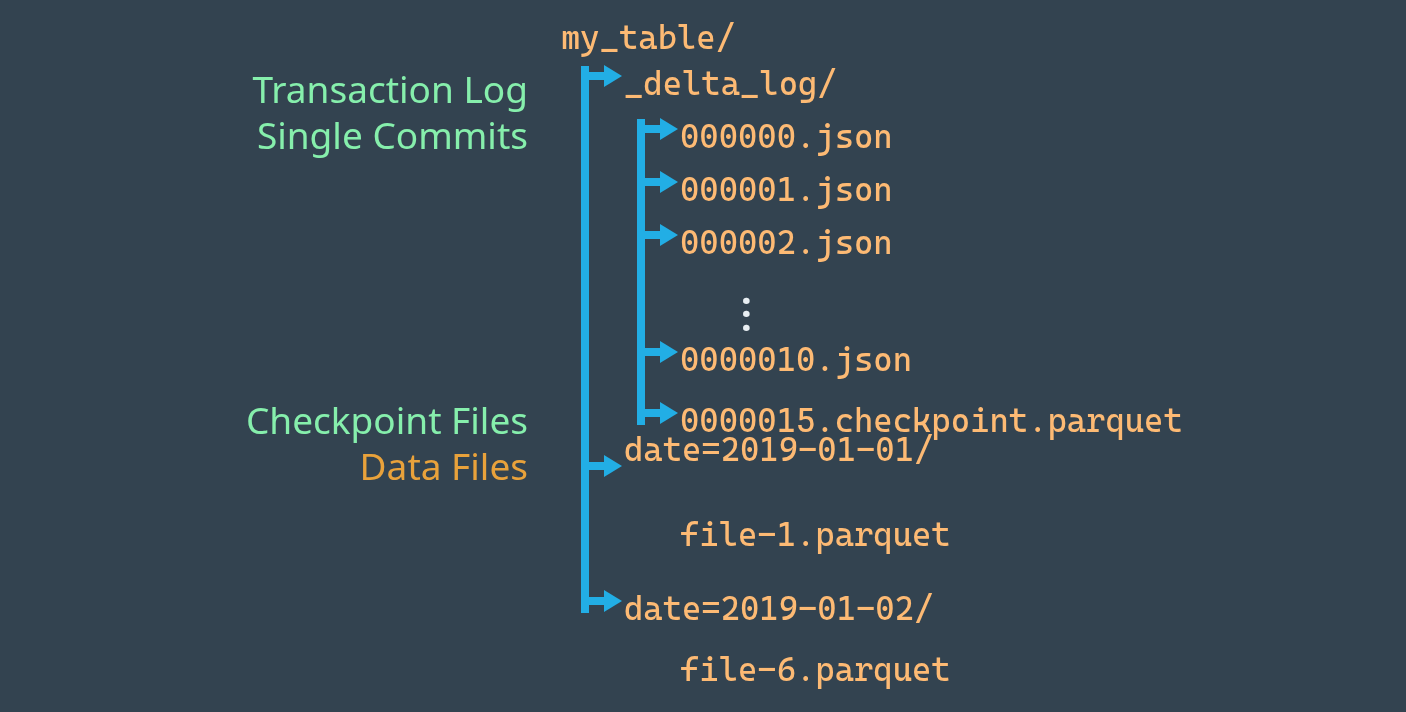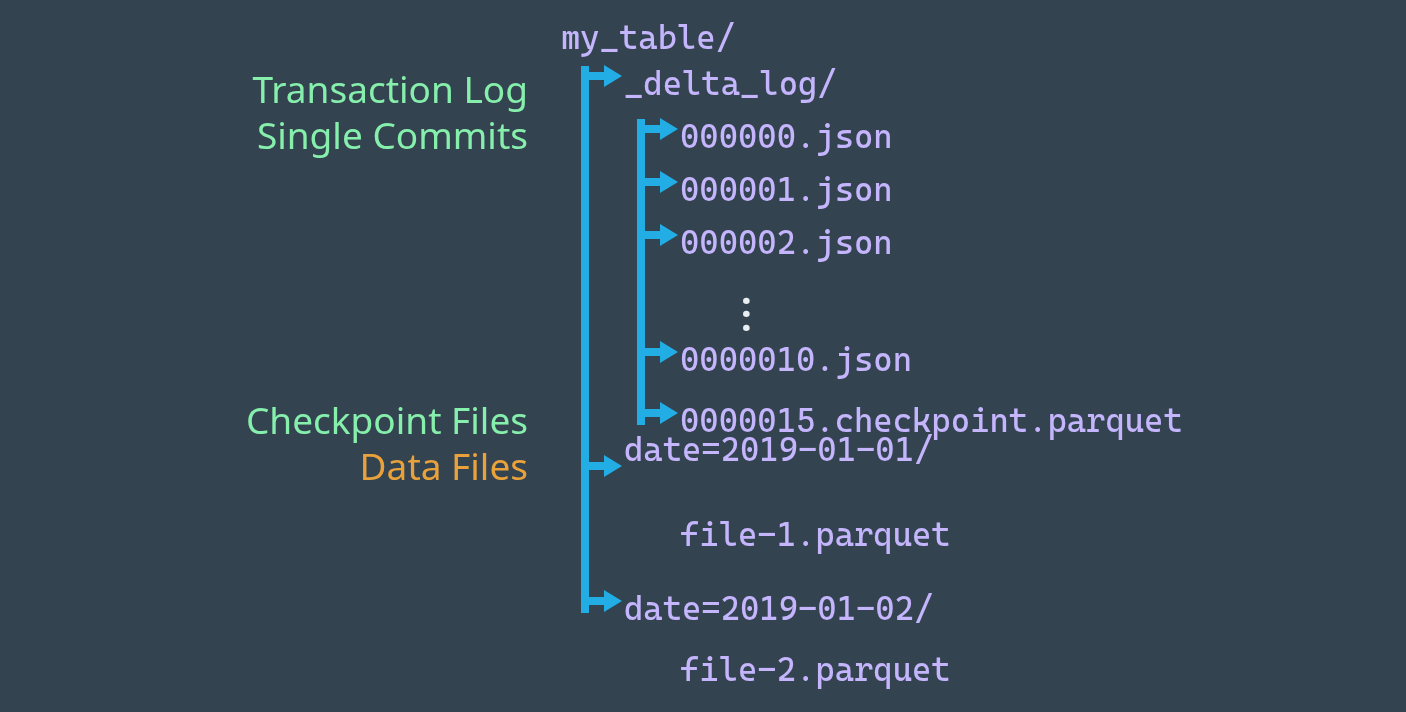--- a/index.html
+++ b/index.html
@@ -9,21 +9,21 @@
     height: 712px;
     background: #334350;
     font-family: "Segoe UI", "Noto Sans", "Helvetica Neue", Arial, sans-serif;
     color: #e8eef2;
     overflow: hidden;
     position: relative;
   }
   .mono {
     font-family: "Cascadia Code", "Fira Code", ui-monospace, Consolas, "Courier New", monospace;
     font-weight: 400;
-    color: #c4b5fd;
+    color: #fdba74;
     white-space: pre;
   }
   .label {
     position: absolute;
     text-align: right;
     line-height: 1.25;
   }
   .green { color: #86efac; }
   .orange { color: #e9a23b; }
   
@@ -153,16 +153,16 @@
   <div class="fs-row" style="top:430px; left:63px;text-align:right;">
     <span class="mono fs-text">date=2019-01-01/</span>
   </div>
   <div class="fs-row" style="top:515px; left:119px;">
     <span class="mono fs-text">file-1.parquet</span>
   </div>
   <div class="fs-row" style="top:589px; left:63px;">
     <span class="mono fs-text">date=2019-01-02/</span>
   </div>
   <div class="fs-row" style="top:650px; left:119px;">
-    <span class="mono fs-text">file-2.parquet</span>
+    <span class="mono fs-text">file-6.parquet</span>
   </div>
 
 </div>
 
 </body></html>

